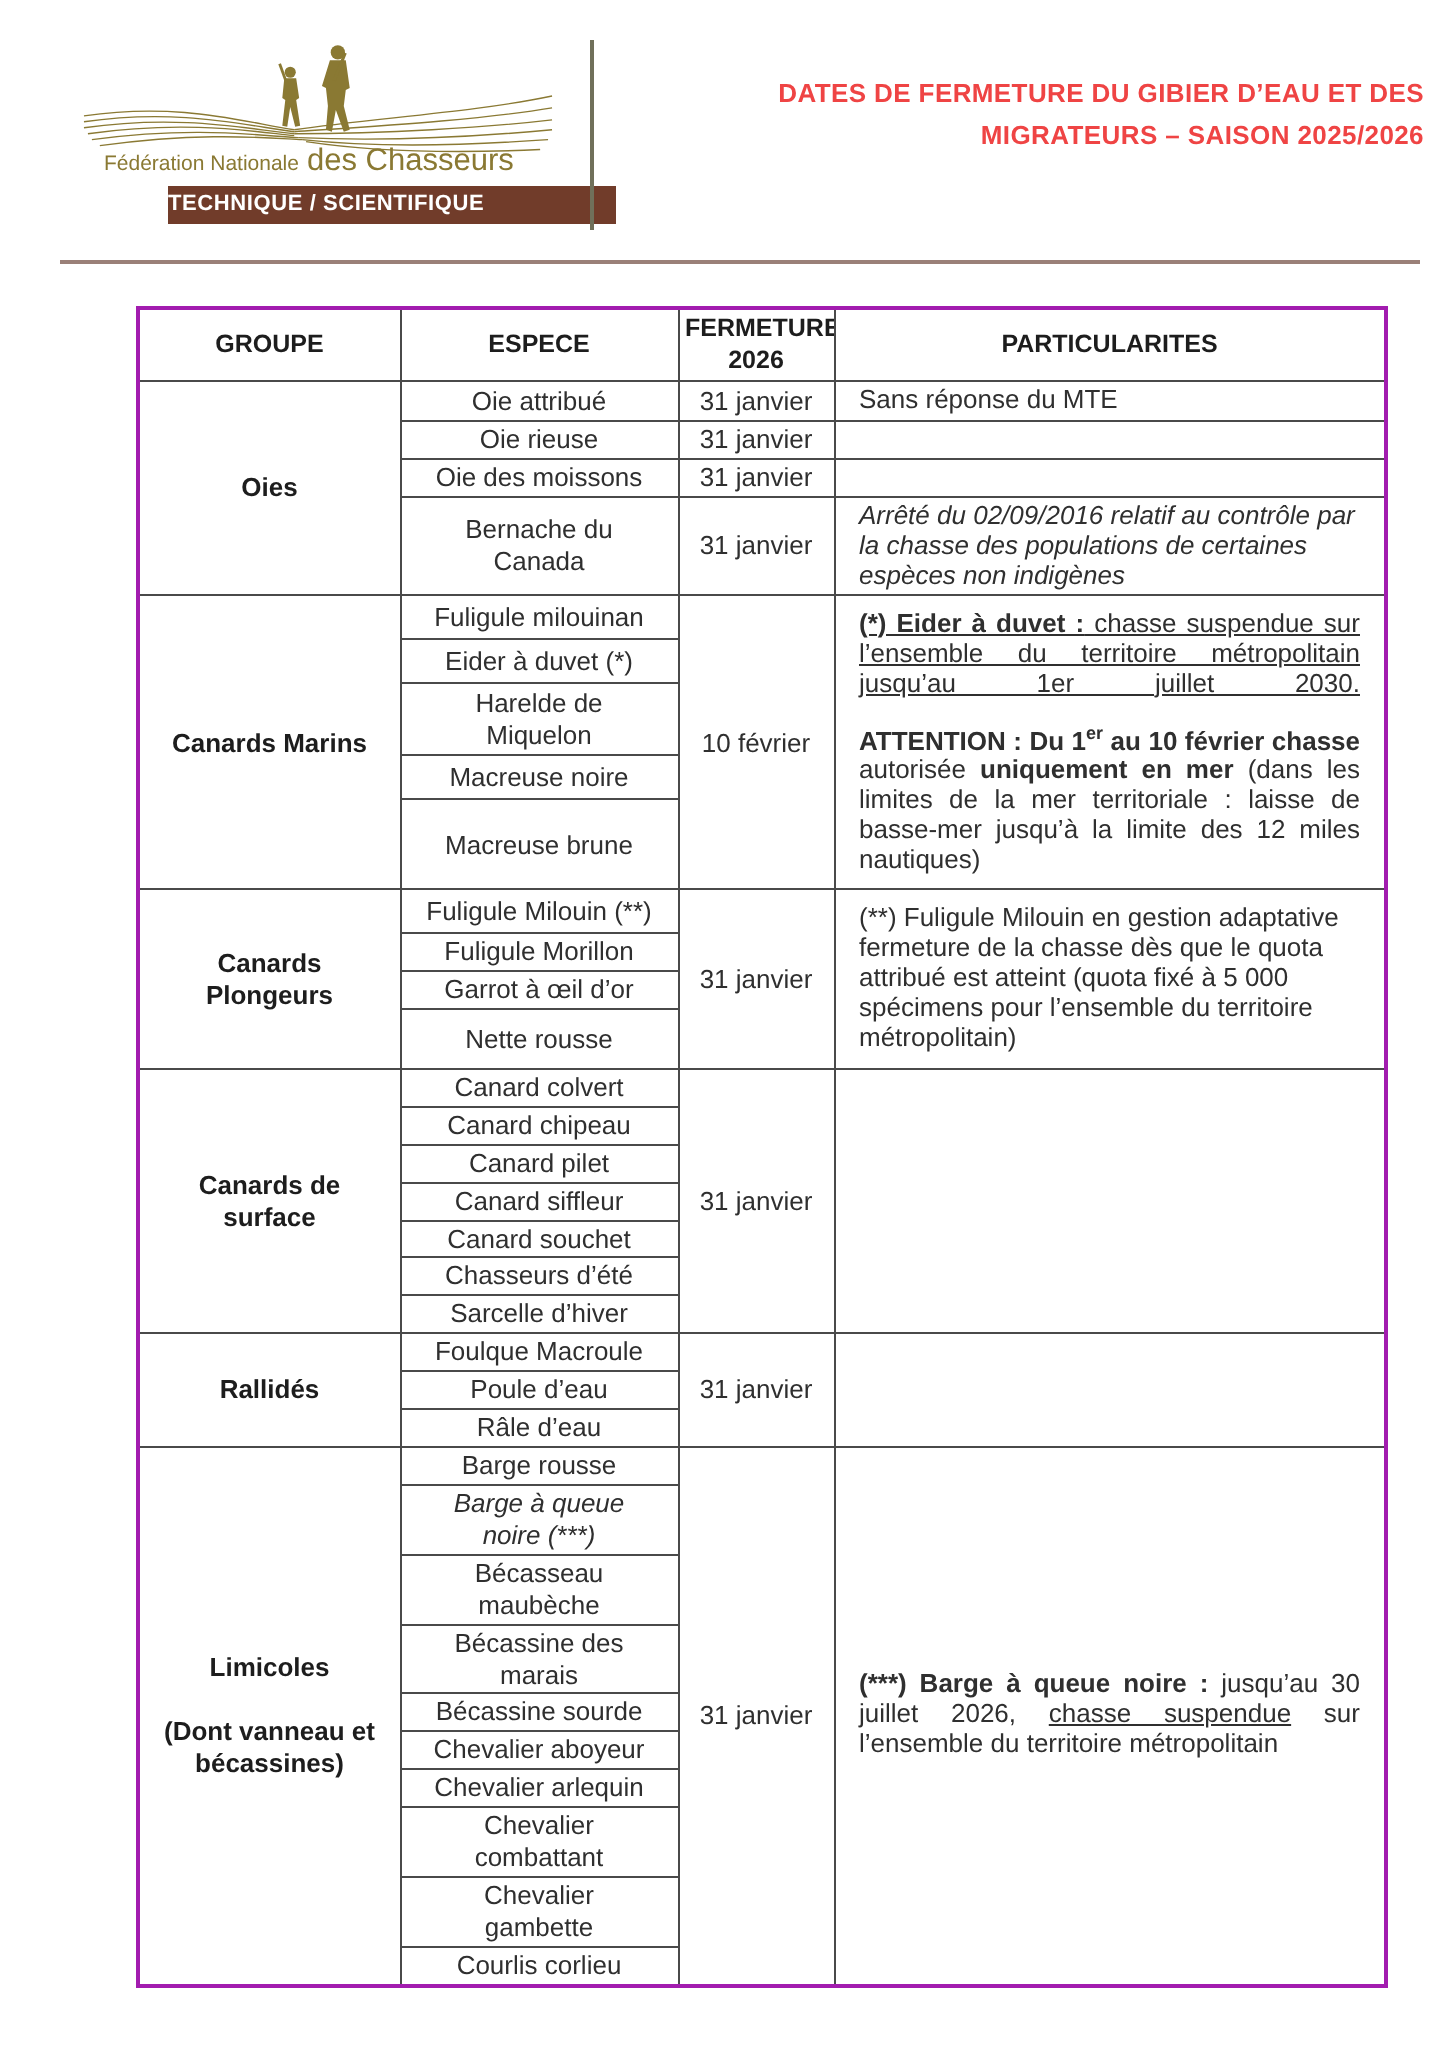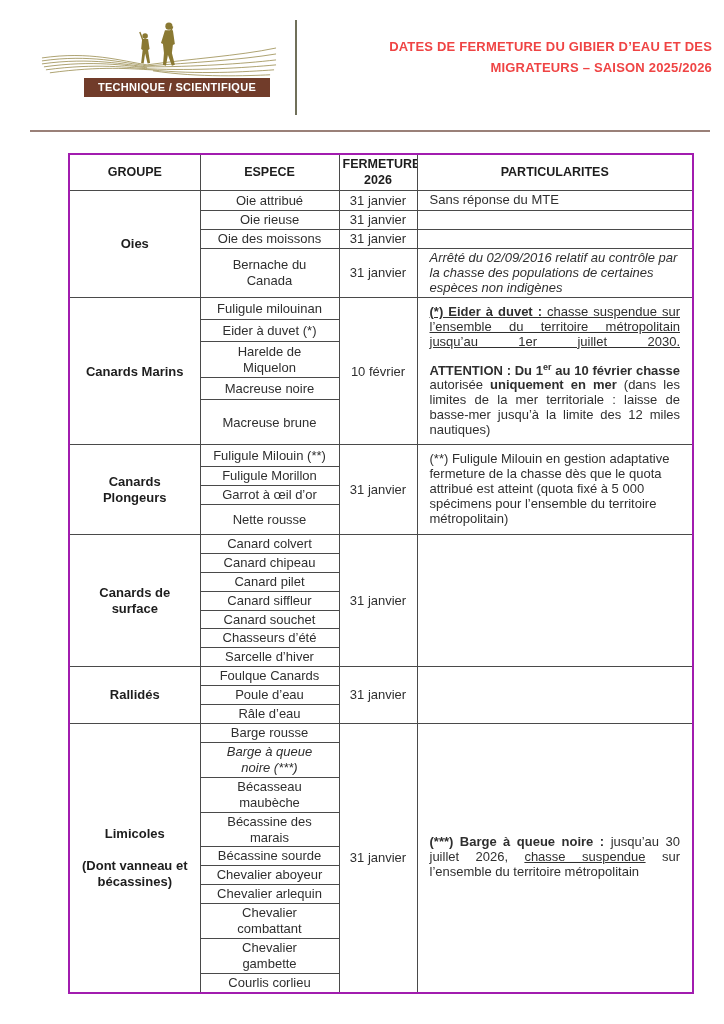--- a/index.html
+++ b/index.html
@@ -6,22 +6,22 @@
   body{width:724px;height:1024px;font-family:"Liberation Sans",sans-serif;color:#333;position:relative;overflow:hidden;}
   .page{position:relative;width:724px;height:1024px;background:#fff;}
 
   
   .doc-header{position:absolute;top:20px;left:40px;right:12px;height:102px;}
   .logo{position:absolute;left:0;top:0;width:240px;}
   .logo svg{display:block;}
   .logo-text{margin:-6px 0 3px 12px;white-space:nowrap;color:#8a7933;}
   .org-small{font-size:10.5px;}
   .org-large{font-size:15.5px;margin-left:4px;}
-  .logo-banner{width:186px;margin-left:44px;background:#713c2a;color:#fff;
-    font-weight:bold;font-size:11px;letter-spacing:.3px;text-align:center;padding:3px 0 4px;}
+  .logo-banner{width:224px;margin-left:44px;background:#713c2a;color:#fff;
+    font-weight:bold;font-size:11px;letter-spacing:.3px;padding:3px 0 4px;}
   .divider-v{position:absolute;left:255px;top:0;width:2px;height:95px;background:#70705a;}
   .doc-title{position:absolute;left:268px;right:0;top:16px;margin:0;
     font-size:13px;line-height:1.65;font-weight:bold;color:#ef4444;
     text-align:right;white-space:pre-line;letter-spacing:.2px;}
   .rule{position:absolute;top:130px;left:30px;width:680px;height:0;border:0;border-top:2.5px solid #9a8078;margin:0;}
 
   
   table.closure-table{position:absolute;top:153px;left:68px;width:624px;
     border-collapse:collapse;table-layout:fixed;font-size:13px;color:#2f2f2f;
     border:2px solid #a21caf;}
@@ -67,20 +67,23 @@
         </g>
         <g fill="#8a7933">
           <circle cx="130" cy="6" r="3.6"></circle>
           <path d="M126,10 h8 l2,14 -2,1 -1,8 3,12 -3,1 -4,-11 -2,11 -3,-1 1,-12 -1,-9 -2,-1 z"></path>
           <rect x="133" y="6" width="1.6" height="15" transform="rotate(22 133 6)"></rect>
           <circle cx="106" cy="16" r="2.8"></circle>
           <path d="M103,19 h6 l1.5,10 -1.5,1 2,13 -2.5,0.5 -2.5,-10 -1.5,10 -2.5,-0.5 1.5,-13 -1.5,-1 z"></path>
           <rect x="100" y="12" width="1.4" height="12" transform="rotate(-20 100 12)"></rect>
         </g>
       </svg>
+      <div class="logo-text">
+        <span class="org-small">Fédération Nationale</span><span class="org-large">des Chasseurs</span>
+      </div>
       <div class="logo-banner">TECHNIQUE / SCIENTIFIQUE</div>
     </div>
     <div class="divider-v"></div>
     <h1 class="doc-title">DATES DE FERMETURE DU GIBIER D’EAU ET DES
 MIGRATEURS – SAISON 2025/2026</h1>
   </header>
 
   <hr class="rule">
 
   <table class="closure-table">
@@ -186,21 +189,21 @@
         </tr>
       <tr style="height:17px">
           <td>Chasseurs d’été</td>
         </tr>
       <tr style="height:17px">
           <td>Sarcelle d’hiver</td>
         </tr>
 
       <tr style="height:18px">
         <td class="group" rowspan="3">Rallidés</td>
-        <td>Foulque Canards</td>
+        <td>Foulque Macroule</td>
         <td rowspan="3">31 janvier</td>
         <td class="part" rowspan="3"></td>
       </tr>
       <tr style="height:17px">
           <td>Poule d’eau</td>
         </tr>
       <tr style="height:18px">
           <td>Râle d’eau</td>
         </tr>
 

